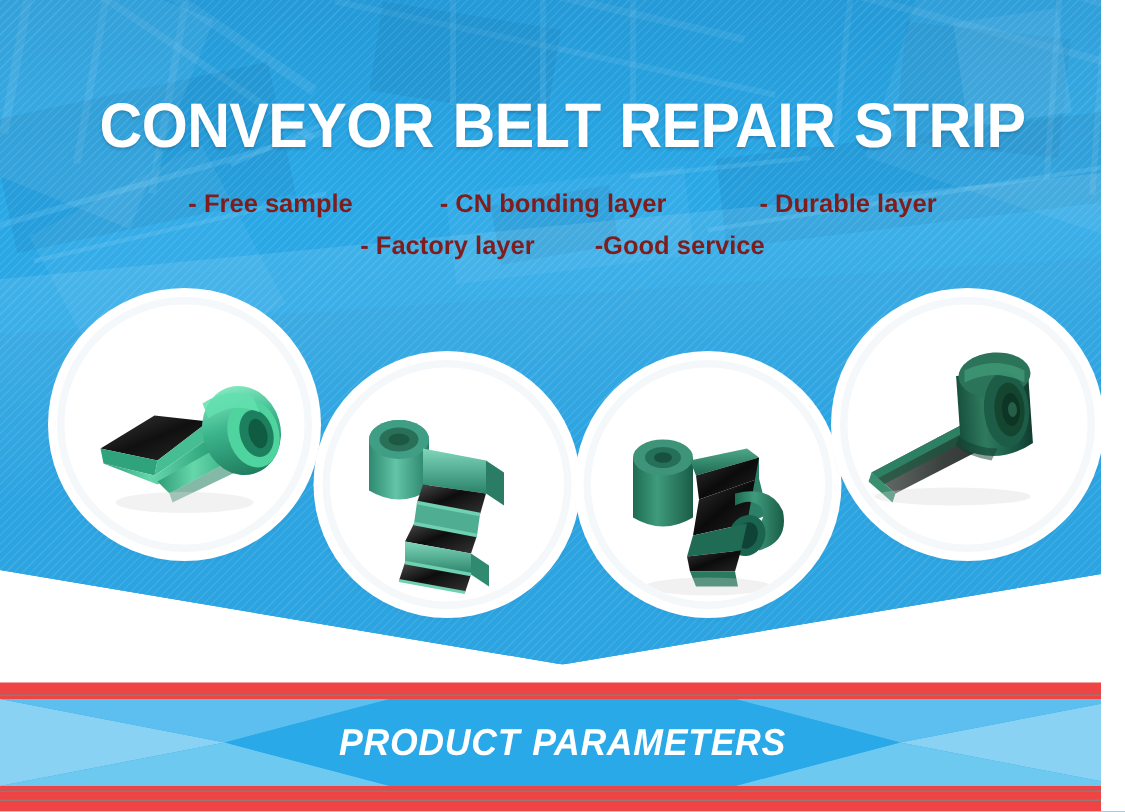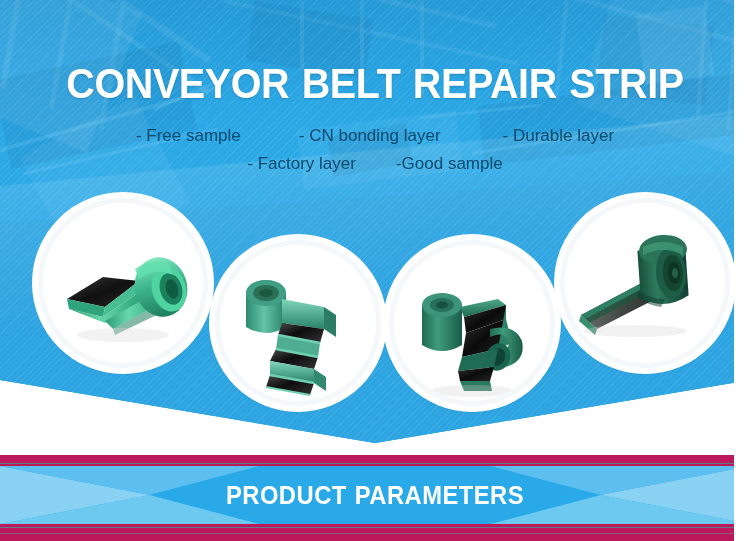--- a/index.html
+++ b/index.html
@@ -55,22 +55,22 @@
   
   .title{
     position:absolute;left:0;top:62px;width:750px;text-align:center;
     color:#ffffff;font-size:42px;line-height:44px;font-weight:bold;
     letter-spacing:-0.4px;word-spacing:2px;
     font-family:"Liberation Sans","DejaVu Sans",sans-serif;
     transform:scaleX(.94);transform-origin:50% 50%;
     text-shadow:0 1px 2px rgba(10,70,110,.30);
     white-space:nowrap;
   }
-  .bullets{position:absolute;left:0;width:750px;text-align:center;color:#0c4a6e;
-    font-size:17px;line-height:20px;}
+  .bullets{position:absolute;left:0;width:750px;text-align:center;color:#7f1d1d;
+    font-size:17px;line-height:20px;font-weight:bold;}
   .row1{top:126px;}
   .row2{top:154px;}
   .bullets span{display:inline-block;white-space:nowrap;}
   .g1{margin-right:58px;}
   .g2{margin-right:62px;}
   .g3{margin-right:40px;}
 
   
   .circle{
     position:absolute;border-radius:50%;background:#ffffff;
@@ -78,21 +78,21 @@
     border:5px solid #f4f8fa;
     overflow:hidden;
   }
   .inner{position:absolute;inset:0;border-radius:50%;background:#fff;overflow:hidden;}
   .c1{left:38px;top:198px;width:160px;height:160px;}
   .c2{left:215px;top:240px;width:156px;height:156px;}
   .c3{left:389px;top:240px;width:156px;height:156px;}
   .c4{left:560px;top:198px;width:160px;height:160px;}
 
   
-  .botwrap{position:absolute;left:0;top:455px;width:750px;height:86px;background:#be185d;}
+  .botwrap{position:absolute;left:0;top:455px;width:750px;height:86px;background:#ef4444;font-style:italic;}
   .hair{position:absolute;left:0;width:750px;height:1px;background:#3f9e9e;opacity:.75;}
   .h1{top:8px;}
   .h2{top:72px;}
   .h3{top:78px;background:#4aa6a6;opacity:.5;}
   .bar{position:absolute;left:0;top:11px;width:750px;height:58px;background:#29a9e8;overflow:hidden;}
   .bartext{
     position:absolute;left:0;top:11px;width:750px;height:58px;line-height:58px;text-align:center;
     color:#ffffff;font-size:25px;font-weight:bold;letter-spacing:.5px;word-spacing:1px;
     transform:scaleX(.95);transform-origin:50% 50%;
   }
@@ -145,21 +145,21 @@
     <div class="facet f3"></div>
     <div class="facet f4"></div>
     <div class="stripes"></div>
 
     <div class="title">CONVEYOR BELT REPAIR STRIP</div>
 
     <div class="bullets row1">
       <span class="g1">- Free sample</span><span class="g2">- CN bonding layer</span><span>- Durable layer</span>
     </div>
     <div class="bullets row2">
-      <span class="g3">- Factory layer</span><span>-Good sample</span>
+      <span class="g3">- Factory layer</span><span>-Good service</span>
     </div>
   </div>
 
   <div class="circle c1">
     <div class="inner">
       <svg width="160" height="160" viewBox="0 0 160 160">
         <defs>
           <linearGradient id="g1a" x1="0" y1="0" x2="0" y2="1">
             <stop offset="0" stop-color="#7fe9bf"></stop>
               <stop offset=".45" stop-color="#3cb48c"></stop>

